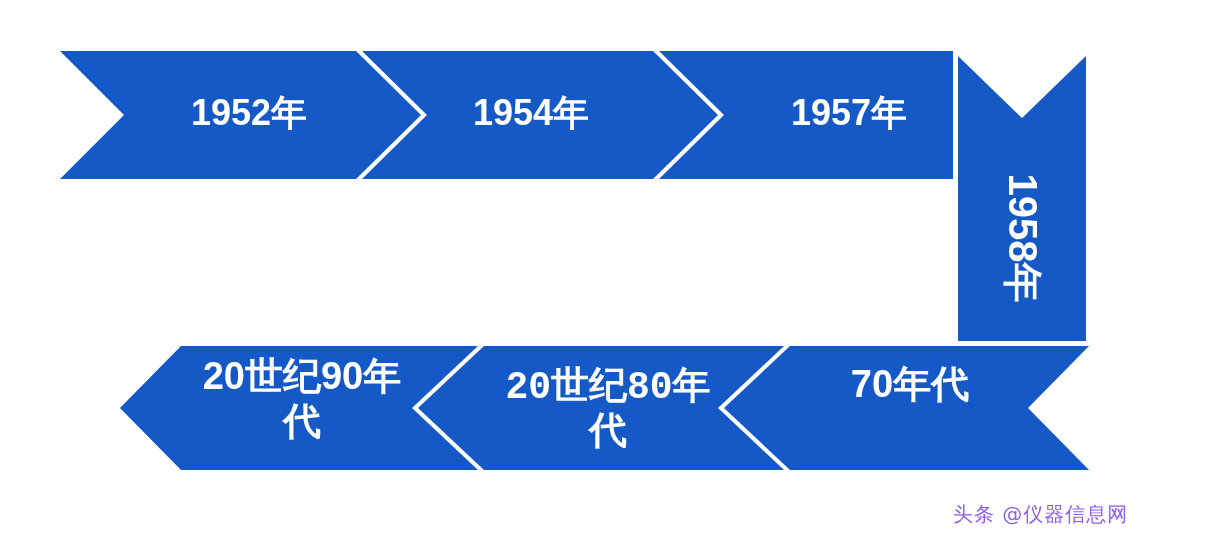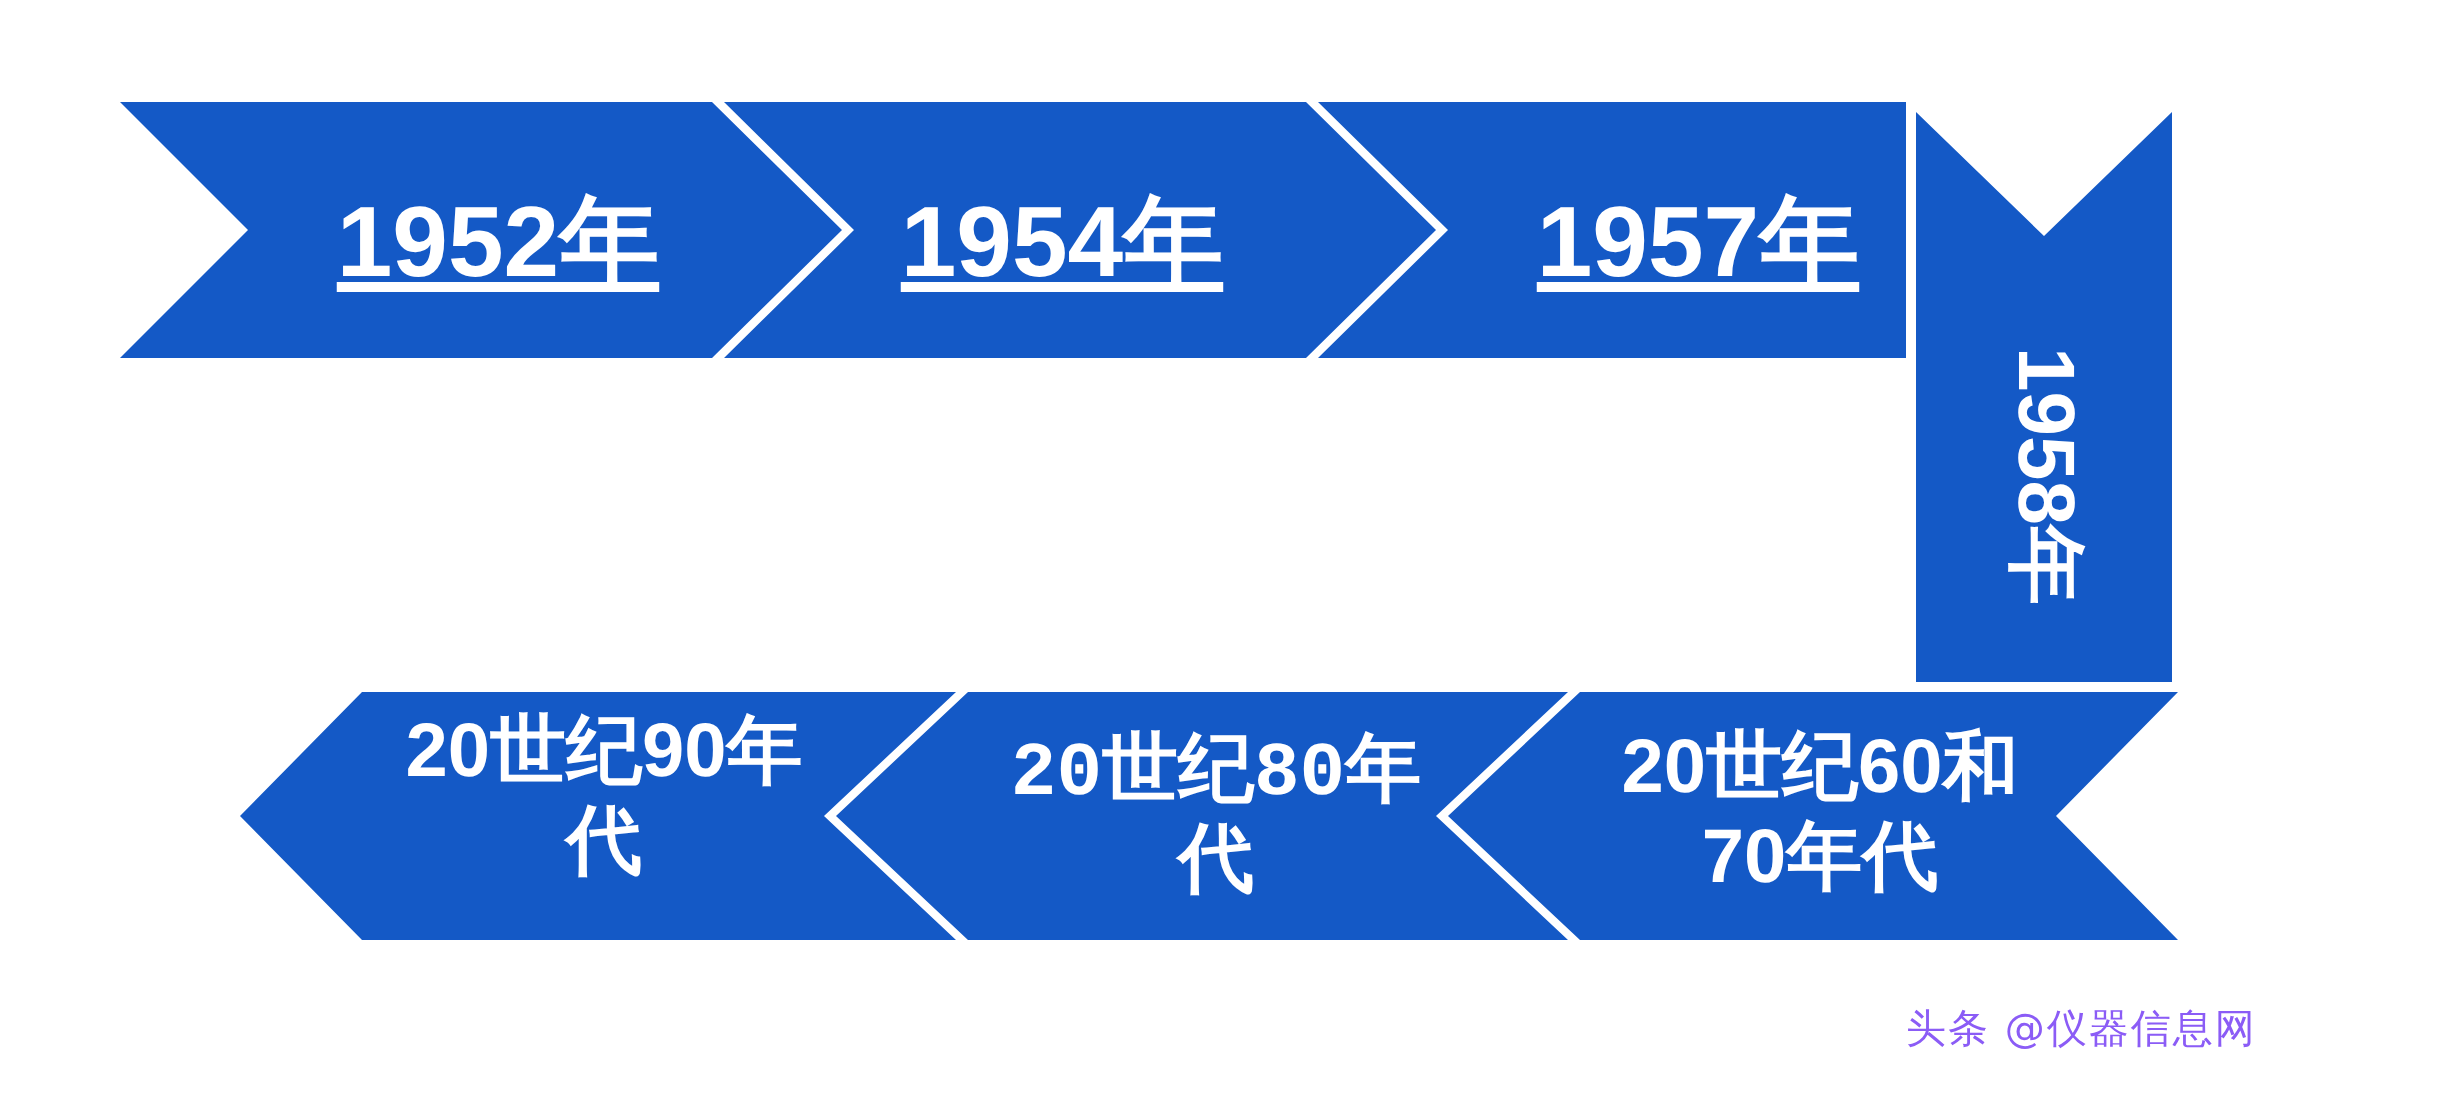--- a/index.html
+++ b/index.html
@@ -2,21 +2,21 @@
 <html><head>
 <meta charset="utf-8">
 <style>
   html, body { margin:0; padding:0; background:#ffffff; }
   body { width:1228px; height:548px; position:relative; overflow:hidden;
          font-family:"Liberation Sans","DejaVu Sans",sans-serif; }
   svg.diagram { position:absolute; left:0; top:0; }
   .lbl { position:absolute; color:#ffffff; font-weight:bold; text-align:center;
          font-family:"Liberation Sans","DejaVu Sans",sans-serif; line-height:1.18;
          white-space:nowrap; }
-  .lbl-top { font-size:50px; top:92px; height:48px;text-decoration:underline; }
+  .lbl-top { font-size:36px; top:92px; height:48px; }
   .lbl-bottom { font-size:38px; }
   .lbl-vert { font-size:40px; left:1022px; top:238px; transform:translate(-50%,-50%) rotate(90deg); }
   .watermark { position:absolute; left:953px; top:501px; font-size:20px; color:#8b5cf6;
                font-family:"DejaVu Sans","Liberation Sans",sans-serif; letter-spacing:1px; }
 </style>
 </head>
 <body>
 
 <svg class="diagram" width="1228" height="548">
 
@@ -31,21 +31,20 @@
   <polygon fill="#1459C6" points="181,346 478,346 412,408 478,470 181,470 120,408"></polygon>
 </svg>
 
 <div class="lbl lbl-top" style="left:124px;width:250px;">1952年</div>
 <div class="lbl lbl-top" style="left:406px;width:250px;">1954年</div>
 <div class="lbl lbl-top" style="left:724px;width:250px;">1957年</div>
 
 <div class="lbl lbl-vert">1958年</div>
 
 <div class="lbl lbl-bottom" style="left:760px;top:362px;width:300px;">
-  <div>20世纪60和</div>
   <div>70年代</div>
 </div>
 <div class="lbl lbl-bottom" style="left:458px;top:366px;width:300px;font-family:Liberation Mono, monospace;">
   <div>20世纪80年</div>
   <div>代</div>
 </div>
 <div class="lbl lbl-bottom" style="left:152px;top:354px;width:300px;">
   <div>20世纪90年</div>
   <div>代</div>
 </div>

